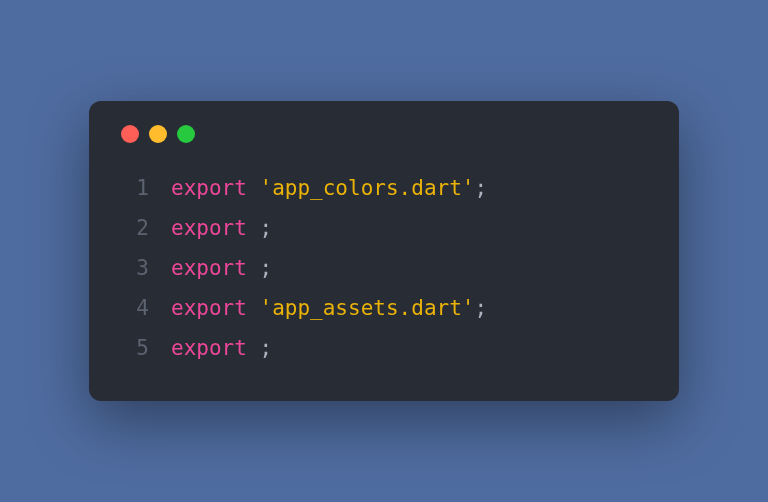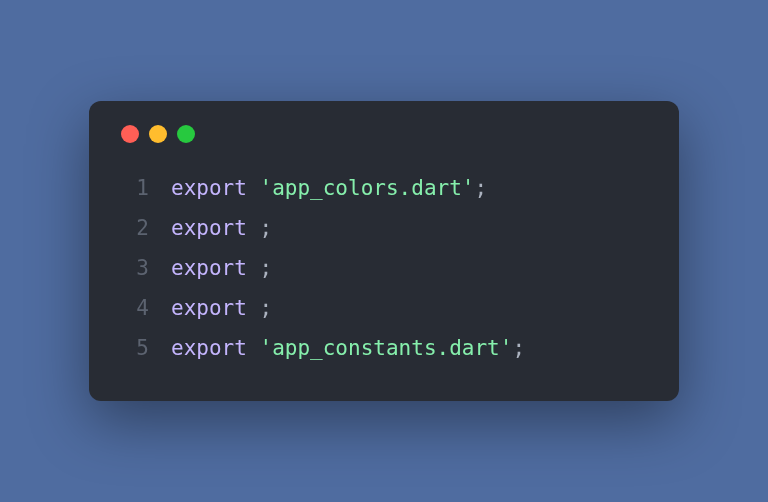--- a/index.html
+++ b/index.html
@@ -46,24 +46,24 @@
       white-space: pre;
     }
     .line-number {
       color: #5c6370;
       width: 28px;
       text-align: right;
       margin-right: 22px;
       user-select: none;
     }
     .keyword {
-      color: #c4b5fd;
+      color: #ec4899;
     }
     .string {
-      color: #86efac;
+      color: #eab308;
     }
     .punct {
       color: #abb2bf;
     }
   </style>
 </head>
 <body>
 
 <div class="window">
   <div class="traffic-lights">
@@ -79,20 +79,20 @@
     <div class="code-line">
       <span class="line-number">2</span>
       <span class="keyword">export</span><span> </span><span class="punct">;</span>
     </div>
     <div class="code-line">
       <span class="line-number">3</span>
       <span class="keyword">export</span><span> </span><span class="punct">;</span>
     </div>
     <div class="code-line">
       <span class="line-number">4</span>
-      <span class="keyword">export</span><span> </span><span class="punct">;</span>
+      <span class="keyword">export</span><span> </span><span class="string">'app_assets.dart'</span><span class="punct">;</span>
     </div>
     <div class="code-line">
       <span class="line-number">5</span>
-      <span class="keyword">export</span><span> </span><span class="string">'app_constants.dart'</span><span class="punct">;</span>
+      <span class="keyword">export</span><span> </span><span class="punct">;</span>
     </div>
   </div>
 </div>
 
 </body></html>

